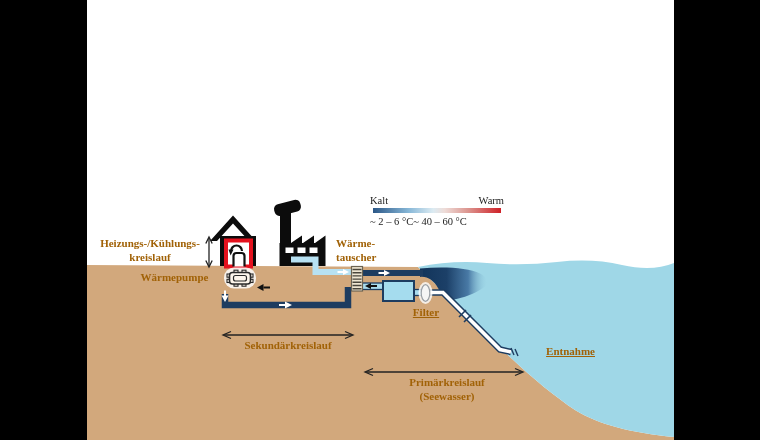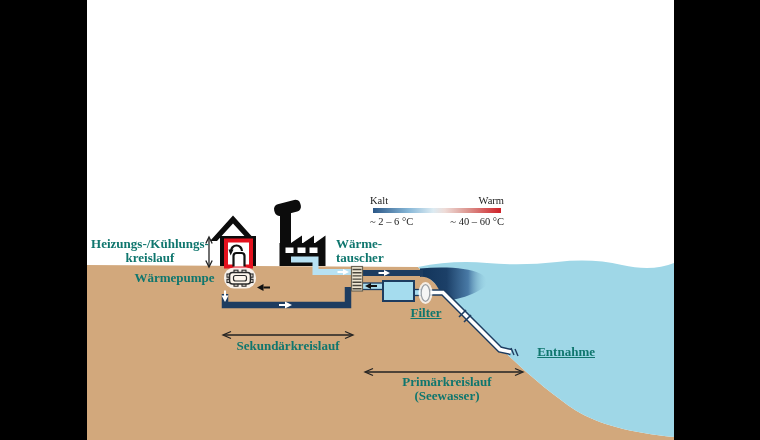--- a/index.html
+++ b/index.html
@@ -3,26 +3,26 @@
 <meta charset="utf-8">
 <style>
   html,body{margin:0;padding:0;background:#000;}
   .stage{position:relative;width:760px;height:440px;background:#fff;overflow:hidden;
          font-family:"Liberation Serif","DejaVu Serif",serif;}
   .bar{position:absolute;top:0;height:440px;background:var(--letterbox,#000);}
   .bar.left{left:0;width:87px;}
   .bar.right{left:674px;width:86px;}
   .scene{position:absolute;left:87px;top:0;width:587px;height:440px;background:#fff;}
   .scene svg{position:absolute;left:0;top:0;}
-  .lbl{position:absolute;color:#0f766e;font-size:13px;font-weight:bold;line-height:13.5px;}
+  .lbl{position:absolute;color:#a16207;font-size:11px;font-weight:bold;line-height:13.5px;}
   .legend{position:absolute;left:283px;top:195px;width:134px;font-weight:normal;color:#1c1c1c;}
   .legend-row{display:flex;justify-content:space-between;font-size:10.5px;line-height:11px;}
   .legend-bar{height:5px;margin:2px 3px 3px 3px;
     background:linear-gradient(90deg,#2b5787 0%,#88b8d8 28%,#dcebf2 47%,#eedcd8 56%,#dc9690 74%,#cf2027 100%);}
-  .legend-row2{display:flex;justify-content:space-between;font-size:10.5px;line-height:11px;}
+  .legend-row2{display:flex;font-size:10.5px;line-height:11px;}
 </style>
 </head>
 <body>
 
 <div class="stage">
   <div class="bar left"></div>
   <div class="bar right"></div>
 
   <div class="scene">
 

